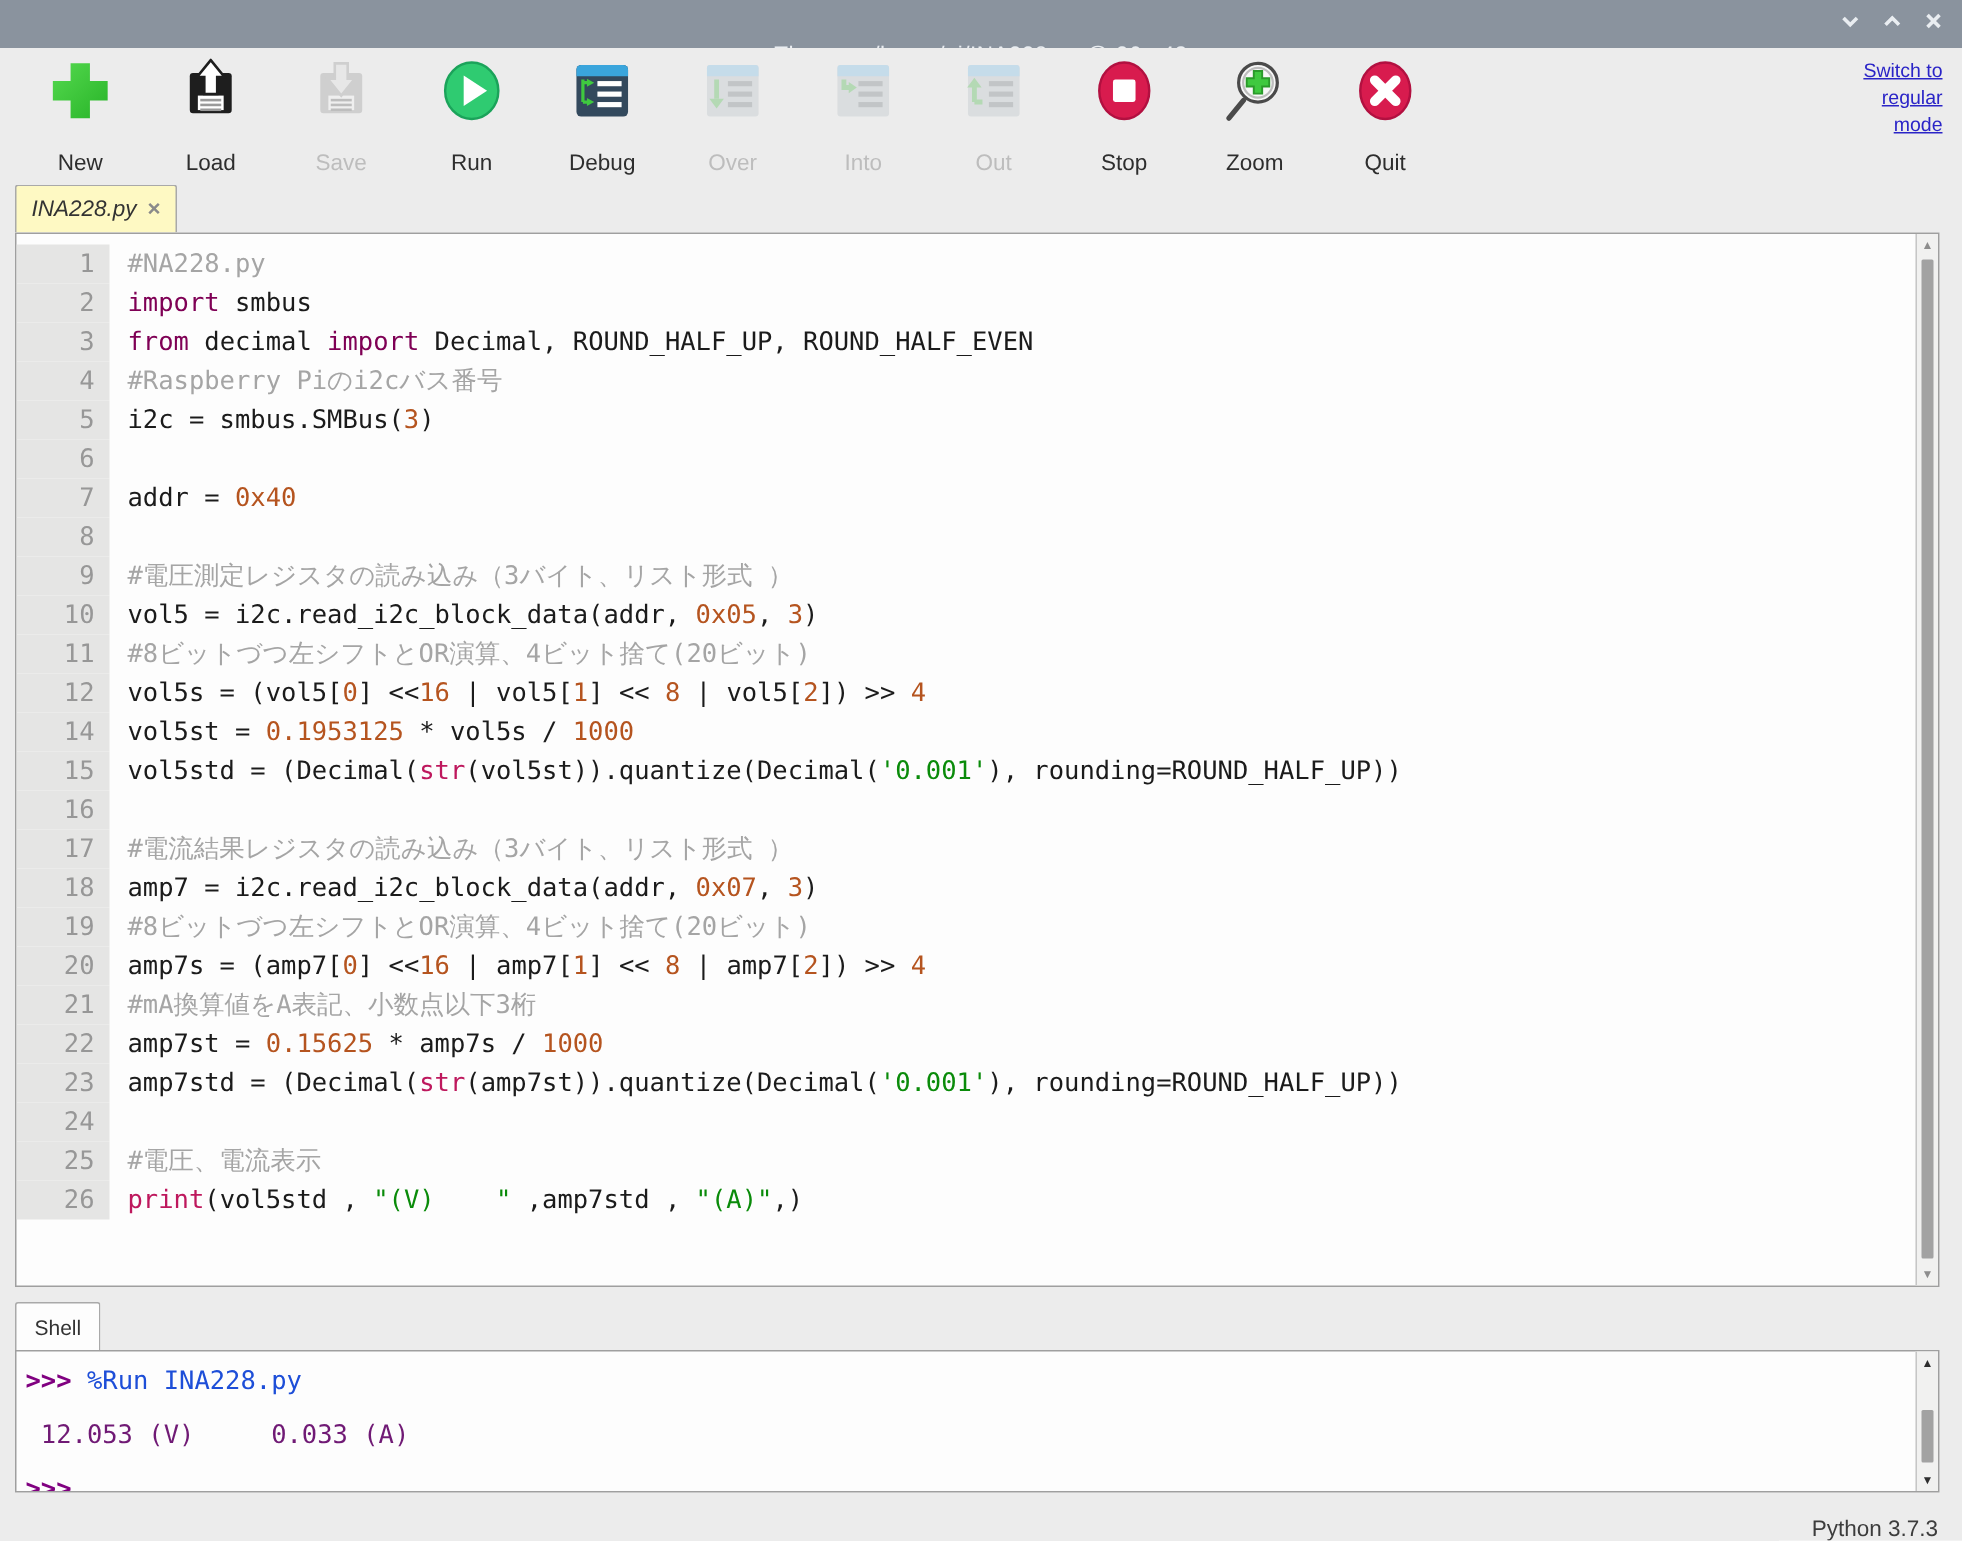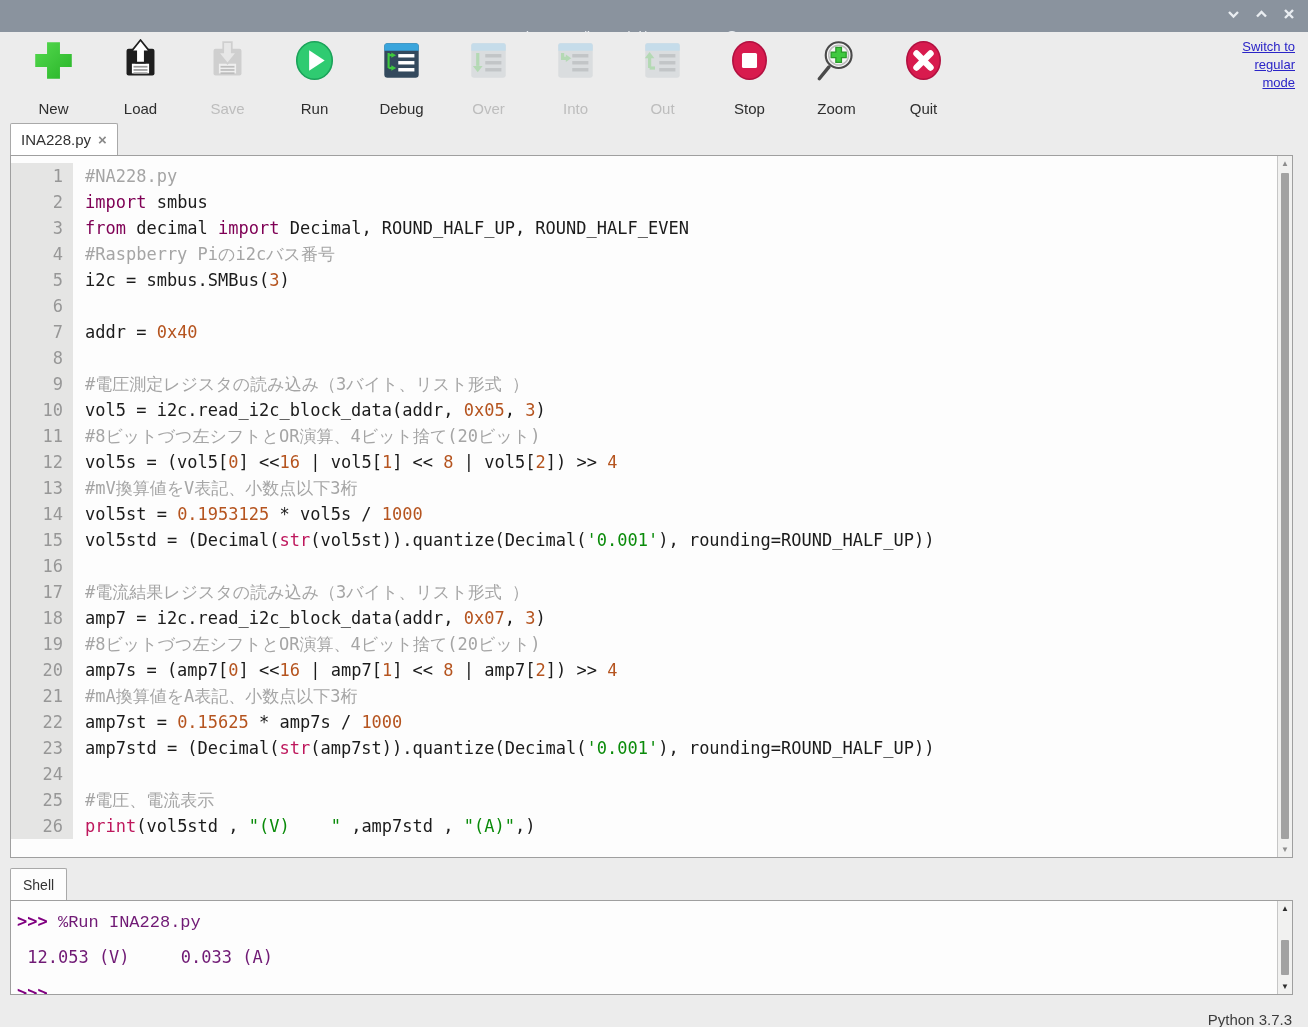--- a/index.html
+++ b/index.html
@@ -20,23 +20,23 @@
              display:flex; align-items:flex-start; padding:7px 0 0 26px; }
   .tool { width:55px; margin-right:32px; display:flex; flex-direction:column; align-items:center; }
   .tool svg { width:43px; height:43px; display:block; }
   .tool .lbl { margin-top:18px; font-size:15px; color:#2e2e2e; white-space:nowrap; }
   .tool.disabled .lbl { color:#bdbdbd; }
   .switch-link { position:absolute; right:13px; top:6px; width:66px; text-align:right;
                  font-size:13px; line-height:18px; color:#2a24c7; text-decoration:underline; cursor:pointer; }
 
   
   .tabbar { position:absolute; left:0; top:122px; width:100%; height:33px; }
-  .edit-tab { position:absolute; left:10px; bottom:0; height:32px; background:#ffffff;
+  .edit-tab { position:absolute; left:10px; bottom:0; height:32px; background:#fef9c3;
               border:1px solid #a9a9a9; border-bottom:none; border-radius:2px 2px 0 0;
-              display:flex; align-items:center; padding:0 10px; gap:7px; }
+              display:flex; align-items:center; padding:0 10px; gap:7px;font-style:italic; }
   .edit-tab .tlabel { font-size:15px; color:#333; }
   .edit-tab .tclose { font-size:15px; font-weight:bold; color:#8a8a8a; cursor:pointer; }
 
   
   .editor { position:absolute; left:10px; top:155px; width:1283px; height:703px;
             background:#fdfdfd; border:1px solid #9f9f9f; overflow:hidden; }
   .code-area { position:absolute; left:0; top:0; right:15px; bottom:0; overflow:hidden;
                font-family:"DejaVu Sans Mono", monospace; font-size:17px; padding-top:7px; }
   .code-row { display:flex; height:26px; line-height:26px; white-space:pre; }
   .gutter-cell { width:62px; flex:0 0 62px; background:#e5e5e4; color:#979797;
@@ -63,21 +63,21 @@
   .shell-tab { position:absolute; left:10px; top:868px; height:33px; background:#fdfdfd;
                border:1px solid #a9a9a9; border-bottom:none; border-radius:2px 2px 0 0;
                display:flex; align-items:center; padding:0 12px; }
   .shell-tab .tlabel { font-size:14px; color:#333; }
   .shellbox { position:absolute; left:10px; top:900px; width:1283px; height:95px;
               background:#fdfdfd; border:1px solid #9f9f9f; }
   .shell-lines { position:absolute; left:0; top:0; right:15px; bottom:0; overflow:hidden;
                  font-family:"DejaVu Sans Mono", monospace; font-size:17px; padding:2px 0 0 6px; }
   .shell-row { height:36px; line-height:36px; white-space:pre; }
   .sh-prompt { color:#800080; font-weight:bold; }
-  .sh-dim { color:#701a75;font-family:Liberation Mono, monospace; }
+  .sh-dim { color:#1d4ed8; }
   .sh-out { color:#701a75; }
 
   
   .statusbar { position:absolute; left:0; bottom:0; width:100%; height:16px;
                display:flex; align-items:center; justify-content:flex-end; padding-right:16px; }
   .statusbar .ver { font-size:15px; color:#3d3d3d; }
 </style>
 </head>
 <body>
 
@@ -267,21 +267,20 @@
         <div class="code-row"><span class="gutter-cell">3</span><span class="code-cell"><span class="tk-kw">from</span><span class="tk-pl"> decimal </span><span class="tk-kw">import</span><span class="tk-pl"> Decimal, ROUND_HALF_UP, ROUND_HALF_EVEN</span></span></div>
         <div class="code-row"><span class="gutter-cell">4</span><span class="code-cell"><span class="tk-com">#Raspberry Piのi2cバス番号</span></span></div>
         <div class="code-row"><span class="gutter-cell">5</span><span class="code-cell"><span class="tk-pl">i2c = smbus.SMBus(</span><span class="tk-num">3</span><span class="tk-pl">)</span></span></div>
         <div class="code-row"><span class="gutter-cell">6</span></div>
         <div class="code-row"><span class="gutter-cell">7</span><span class="code-cell"><span class="tk-pl">addr = </span><span class="tk-num">0x40</span></span></div>
         <div class="code-row"><span class="gutter-cell">8</span><span class="code-cell"></span></div>
         <div class="code-row"><span class="gutter-cell">9</span><span class="code-cell"><span class="tk-com">#電圧測定レジスタの読み込み（3バイト、リスト形式 ）</span></span></div>
         <div class="code-row"><span class="gutter-cell">10</span><span class="code-cell"><span class="tk-pl">vol5 = i2c.read_i2c_block_data(addr, </span><span class="tk-num">0x05</span><span class="tk-pl">, </span><span class="tk-num">3</span><span class="tk-pl">)</span></span></div>
         <div class="code-row"><span class="gutter-cell">11</span><span class="code-cell"><span class="tk-com">#8ビットづつ左シフトとOR演算、4ビット捨て(20ビット)</span></span></div>
         <div class="code-row"><span class="gutter-cell">12</span><span class="code-cell"><span class="tk-pl">vol5s = (vol5[</span><span class="tk-num">0</span><span class="tk-pl">] &lt;&lt;</span><span class="tk-num">16</span><span class="tk-pl"> | vol5[</span><span class="tk-num">1</span><span class="tk-pl">] &lt;&lt; </span><span class="tk-num">8</span><span class="tk-pl"> | vol5[</span><span class="tk-num">2</span><span class="tk-pl">]) &gt;&gt; </span><span class="tk-num">4</span></span></div>
-        <div class="code-row"><span class="gutter-cell">13</span><span class="code-cell"><span class="tk-com">#mV換算値をV表記、小数点以下3桁</span></span></div>
         <div class="code-row"><span class="gutter-cell">14</span><span class="code-cell"><span class="tk-pl">vol5st = </span><span class="tk-num">0.1953125</span><span class="tk-pl"> * vol5s / </span><span class="tk-num">1000</span></span></div>
         <div class="code-row"><span class="gutter-cell">15</span><span class="code-cell"><span class="tk-pl">vol5std = (Decimal(</span><span class="tk-bi">str</span><span class="tk-pl">(vol5st)).quantize(Decimal(</span><span class="tk-str">'0.001'</span><span class="tk-pl">), rounding=ROUND_HALF_UP))</span></span></div>
         <div class="code-row"><span class="gutter-cell">16</span><span class="code-cell"></span></div>
         <div class="code-row"><span class="gutter-cell">17</span><span class="code-cell"><span class="tk-com">#電流結果レジスタの読み込み（3バイト、リスト形式 ）</span></span></div>
         <div class="code-row"><span class="gutter-cell">18</span><span class="code-cell"><span class="tk-pl">amp7 = i2c.read_i2c_block_data(addr, </span><span class="tk-num">0x07</span><span class="tk-pl">, </span><span class="tk-num">3</span><span class="tk-pl">)</span></span></div>
         <div class="code-row"><span class="gutter-cell">19</span><span class="code-cell"><span class="tk-com">#8ビットづつ左シフトとOR演算、4ビット捨て(20ビット)</span></span></div>
         <div class="code-row"><span class="gutter-cell">20</span><span class="code-cell"><span class="tk-pl">amp7s = (amp7[</span><span class="tk-num">0</span><span class="tk-pl">] &lt;&lt;</span><span class="tk-num">16</span><span class="tk-pl"> | amp7[</span><span class="tk-num">1</span><span class="tk-pl">] &lt;&lt; </span><span class="tk-num">8</span><span class="tk-pl"> | amp7[</span><span class="tk-num">2</span><span class="tk-pl">]) &gt;&gt; </span><span class="tk-num">4</span></span></div>
         <div class="code-row"><span class="gutter-cell">21</span><span class="code-cell"><span class="tk-com">#mA換算値をA表記、小数点以下3桁</span></span></div>
         <div class="code-row"><span class="gutter-cell">22</span><span class="code-cell"><span class="tk-pl">amp7st = </span><span class="tk-num">0.15625</span><span class="tk-pl"> * amp7s / </span><span class="tk-num">1000</span></span></div>
         <div class="code-row"><span class="gutter-cell">23</span><span class="code-cell"><span class="tk-pl">amp7std = (Decimal(</span><span class="tk-bi">str</span><span class="tk-pl">(amp7st)).quantize(Decimal(</span><span class="tk-str">'0.001'</span><span class="tk-pl">), rounding=ROUND_HALF_UP))</span></span></div>

